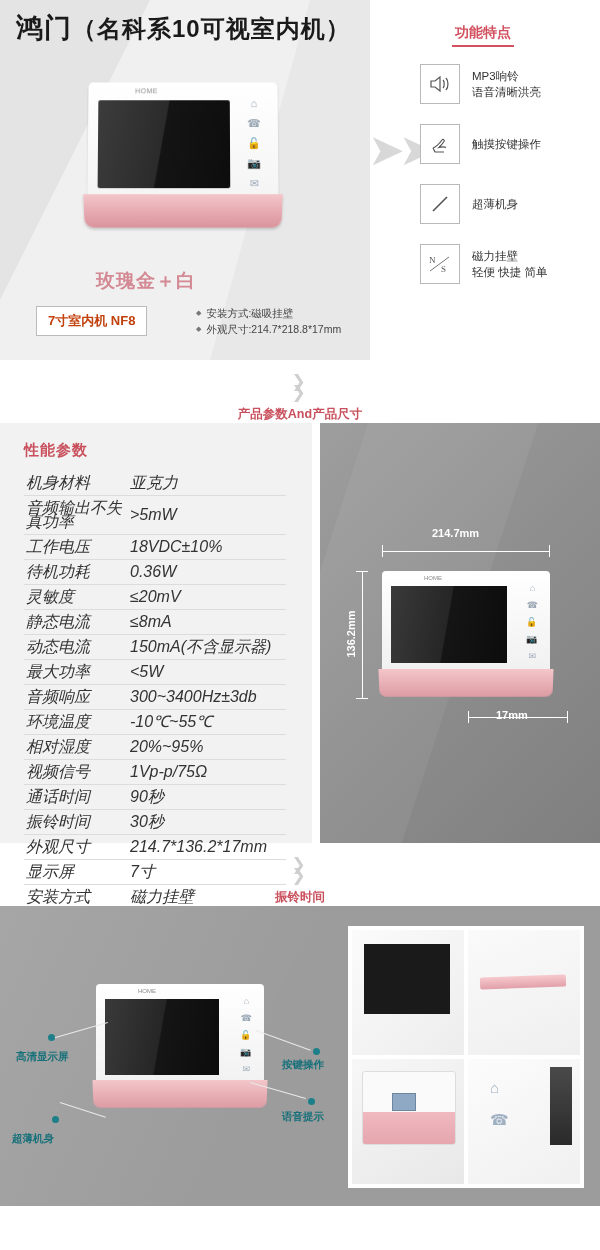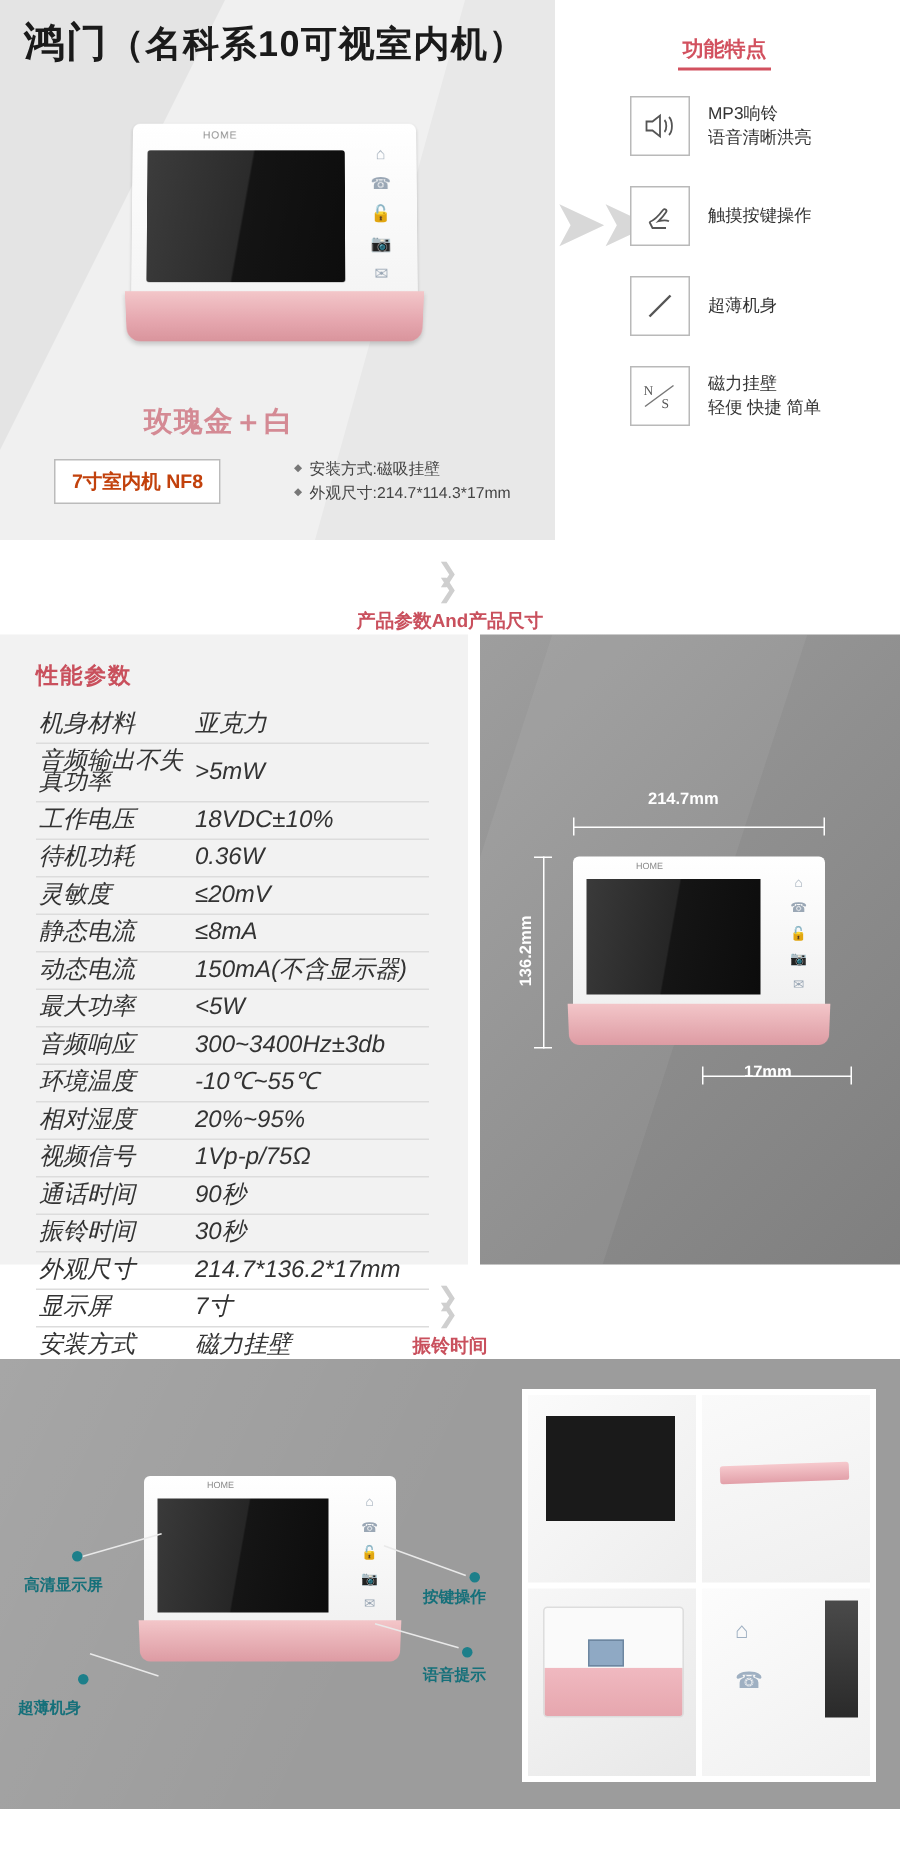--- a/index.html
+++ b/index.html
@@ -496,21 +496,21 @@
         <span>✉</span>
       </div>
     </div>
     <div class="base"></div>
   </div>
 
   <div class="color-label">玫瑰金＋白</div>
   <div class="model-box">7寸室内机 NF8</div>
   <div class="hero-specs">
     <div>安装方式:磁吸挂壁</div>
-    <div>外观尺寸:214.7*114.3*17mm</div>
+    <div>外观尺寸:214.7*218.8*17mm</div>
   </div>
 
   <div class="divider-arrows">➤➤</div>
 
   <div class="feat-title">功能特点</div>
   <div class="feat-underline"></div>
 
   <div class="feat-list">
     <div class="feat-item">
       <div class="feat-icon">

